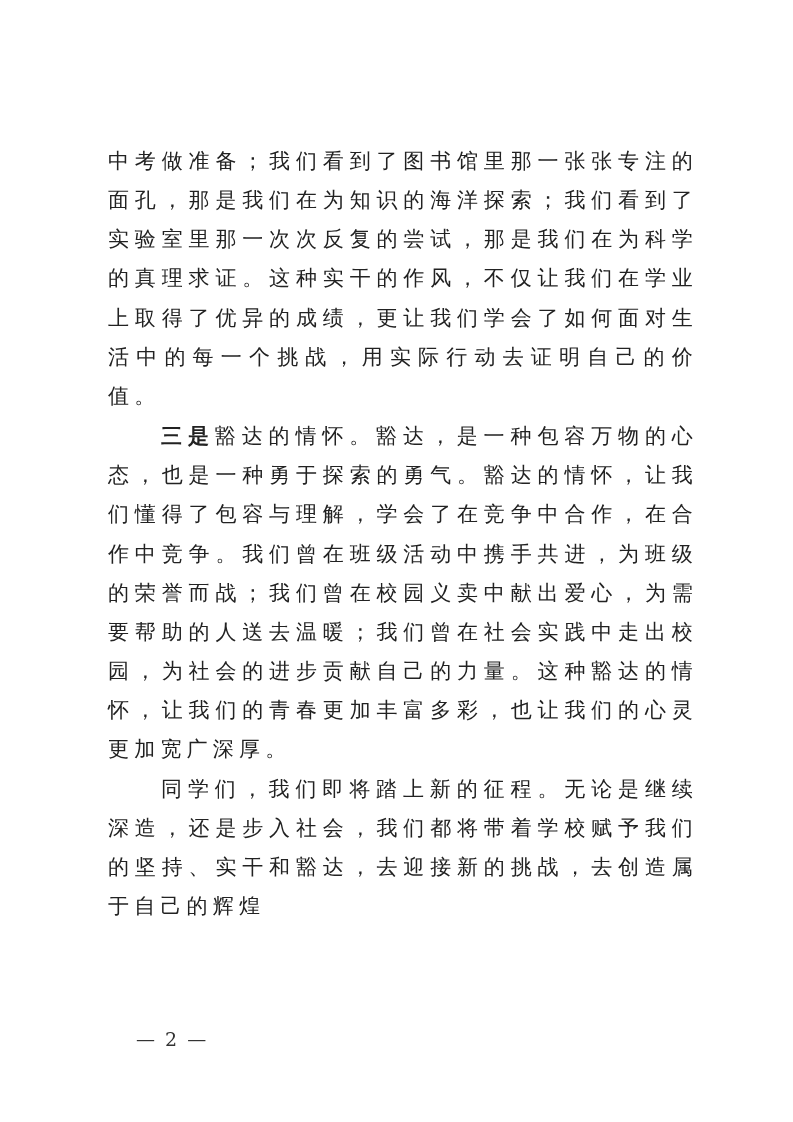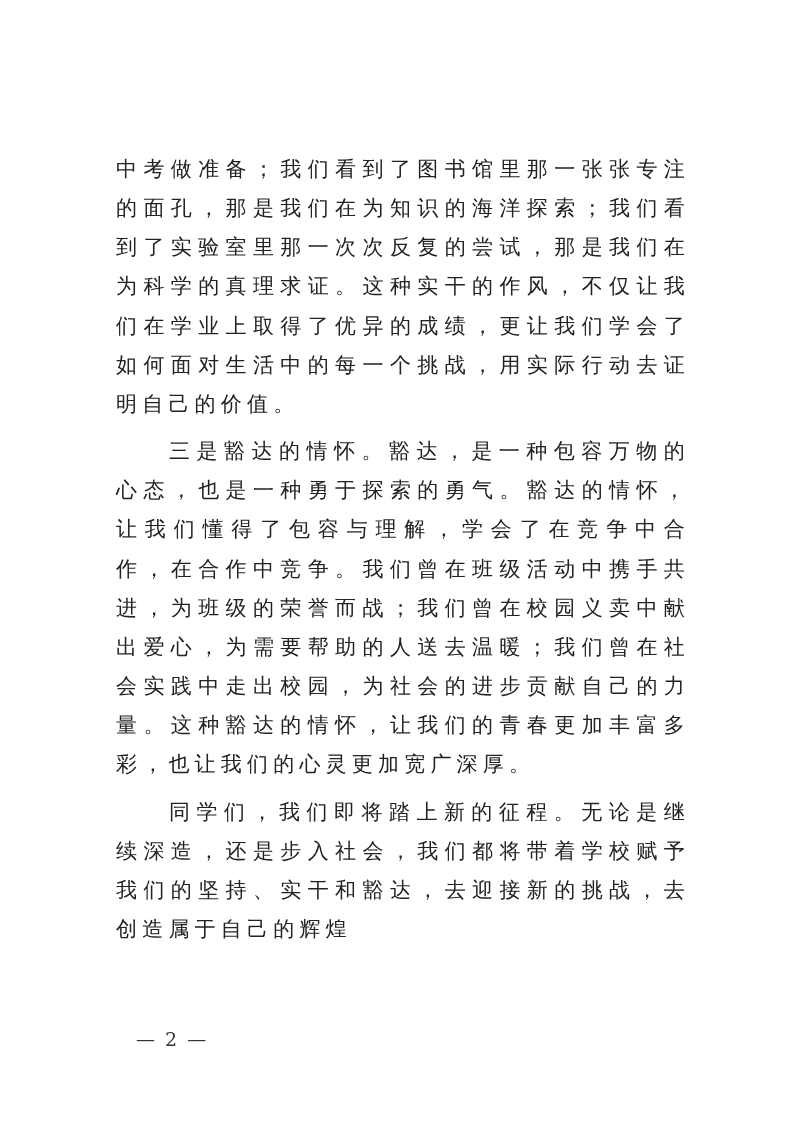--- a/index.html
+++ b/index.html
@@ -7,23 +7,23 @@
     .page {
       position: absolute; left: 0; top: 0; width: 793px; height: 1122px; background: #fff;
     }
     .content {
       position: absolute; left: 108px; top: 142px; width: 590px;
       font-family: "DejaVu Serif", "Liberation Serif", serif;
       font-size: 21px; line-height: 39.15px; color: #222;
       letter-spacing: 5.2px;
       text-align: justify;
     }
-    .content p { margin: 8px; }
+    .content p { margin: 0; }
     .content p.indent { text-indent: 53px; }
-    .lead { font-weight: normal; }
+    .lead { font-weight: bold; }
     .footer {
       position: absolute; left: 136px; top: 1028px;
       font-family: "DejaVu Serif", "Liberation Serif", serif;
       font-size: 19px; color: #333; letter-spacing: 2px;
     }
   </style>
 </head>
 <body>
 
 <div class="page">

